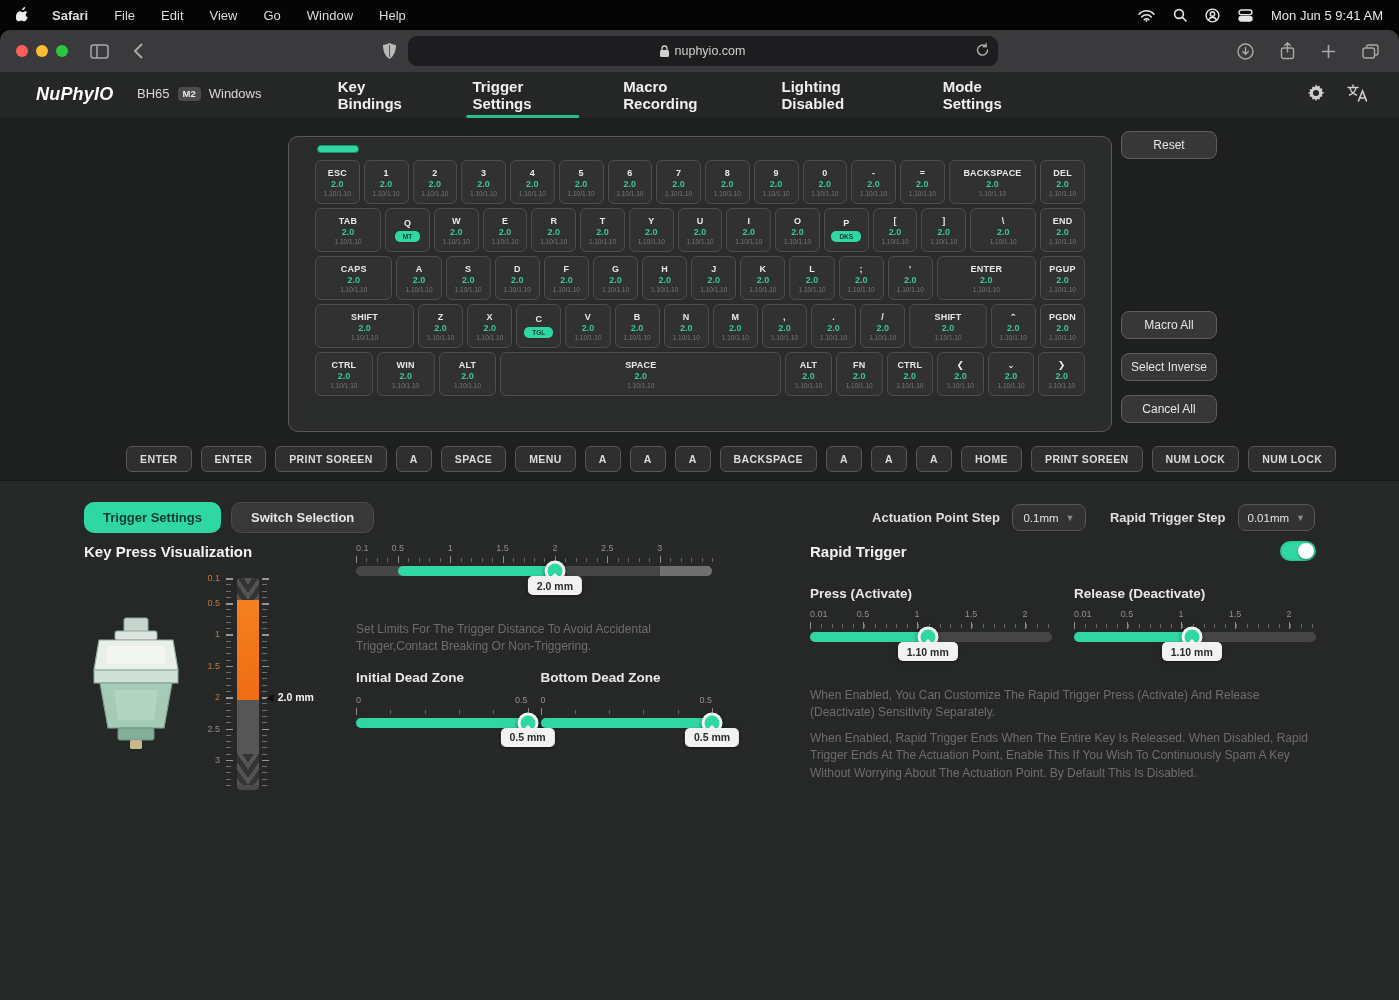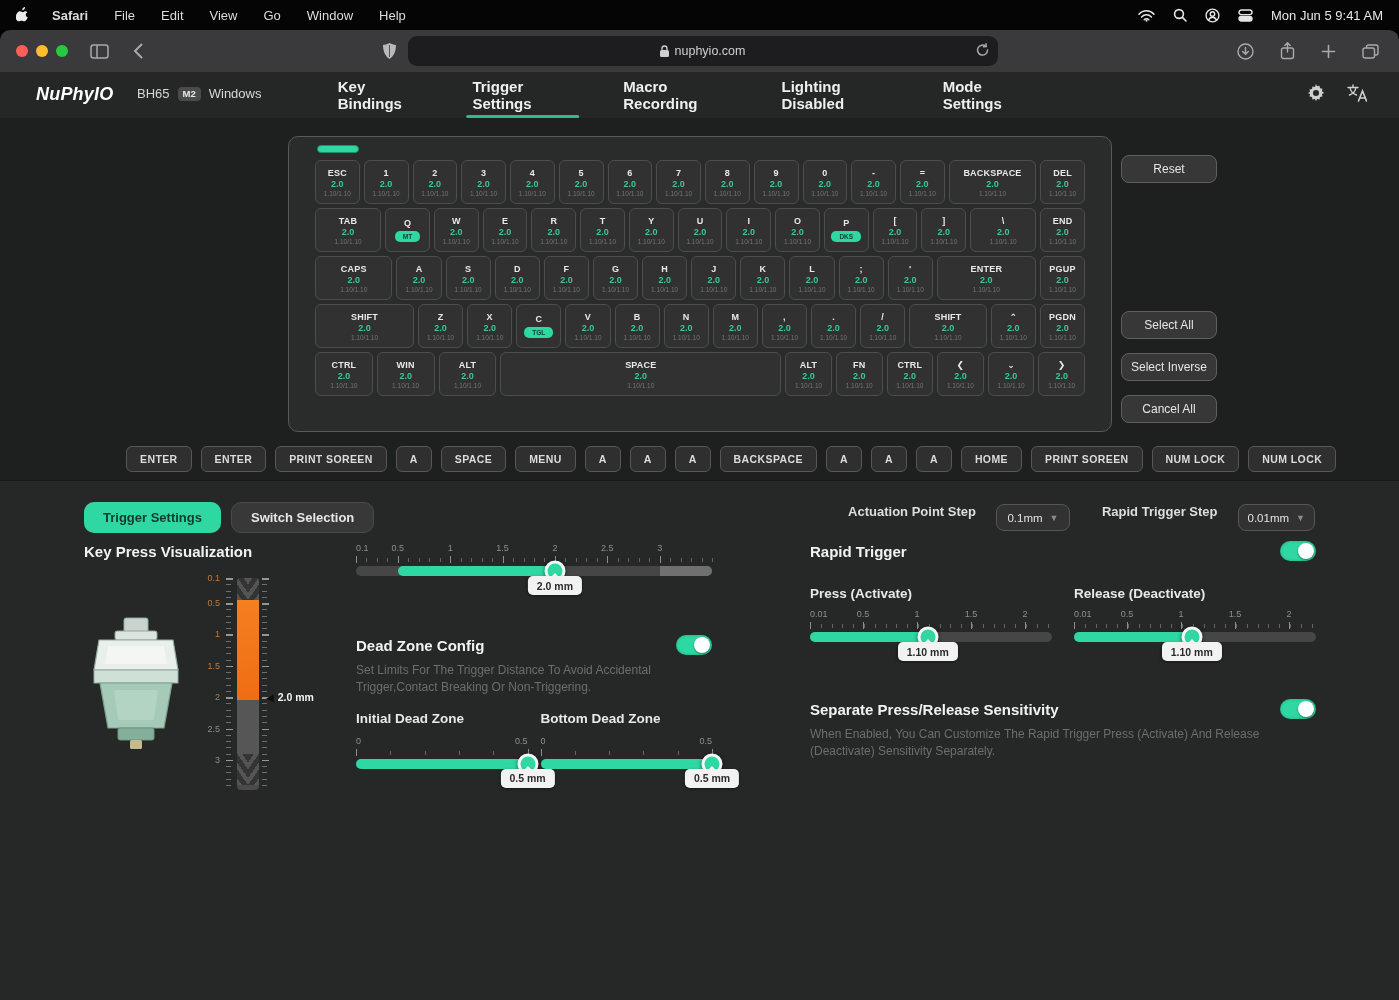--- a/index.html
+++ b/index.html
@@ -66,21 +66,21 @@
   .bind-pill { height:26px; padding:0 13px; background:#2f2f2f; border:1px solid #575757; border-radius:6px;
     display:flex; align-items:center; font-size:10.5px; font-weight:bold; color:#dcdcdc; letter-spacing:.4px; white-space:nowrap; }
 
   
   .panel { position:absolute; left:0; top:408px; width:1399px; height:520px; background:#262727; border-top:1px solid #171818; }
   .panel-tabs { position:absolute; left:84px; top:21px; display:flex; gap:10px; }
   .ptab { height:31px; padding:0 19px; border-radius:10px; display:flex; align-items:center; font-size:13px; font-weight:bold; }
   .ptab.active { background:#2fd7a2; color:#123a2c; }
   .ptab.inactive { background:#383838; color:#e6e6e6; border:1px solid #4a4a4a; }
   .steps { position:absolute; right:84px; top:21px; display:flex; gap:24px; align-items:center; height:31px; }
-  .step-group { display:flex; gap:20px;margin-left:8px; }
+  .step-group { display:flex; align-items:center; gap:12px; }
   .step-label { font-size:13px; font-weight:bold; color:#dedede; }
   .dropdown { min-width:74px; height:27px; background:#323232; border:1px solid #565656; border-radius:8px;
     display:flex; align-items:center; justify-content:center; gap:7px; font-size:11.5px; color:#e2e2e2; padding:0 9px; }
   .dd-caret { color:#8a8a8a; font-size:9px; }
 
   .col-title { font-size:15px; font-weight:bold; color:#f2f2f2; }
   .sub-label { font-size:13.5px; font-weight:bold; color:#e8e8e8; }
   .desc { font-size:12px; color:#6d6d6d; line-height:1.45; margin-top:8px; }
 
   .col-left { position:absolute; left:84px; top:62px; width:260px; }
@@ -636,22 +636,22 @@
             </div>
             <div class="key" style="flex-grow: 1;">
               <span class="k-label">❯</span>
               <span class="k-value">2.0</span>
               <span class="k-sub">1.10/1.10</span>
             </div>
           </div>
         </div>
     </div>
 
-    <div class="side-btn" style="top:37px">Reset</div>
-    <div class="side-btn" style="top:193px">Select All</div>
+    <div class="side-btn" style="top:13px">Reset</div>
+    <div class="side-btn" style="top:193px">Macro All</div>
     <div class="side-btn" style="top:235px">Select Inverse</div>
     <div class="side-btn" style="top:277px">Cancel All</div>
 
     <div class="binding-row" id="binding-row">
         <div class="bind-pill">ENTER</div>
         <div class="bind-pill">ENTER</div>
         <div class="bind-pill">PRINT SOREEN</div>
         <div class="bind-pill">A</div>
         <div class="bind-pill">SPACE</div>
         <div class="bind-pill">MENU</div>
@@ -875,26 +875,20 @@
             <i class="major" style="left: 85.2941%;"></i>
           </div>
           <div class="s-track">
             <div class="s-light" style="left: 85.2941%; right: 0px;"></div>
             <div class="s-fill" style="left: 11.7647%; width: 44.1176%;"></div>
             <div class="s-thumb" style="left: 55.8824%;"></div>
           </div>
           <div class="s-tip" style="left: 55.8824%;">2.0 mm</div>
         </div>
 
-      <div class="hdr-row" style="margin-top:24px">
-        <div class="col-title">Dead Zone Config</div>
-        <div class="toggle">
-            <span class="knob"></span>
-          </div>
-      </div>
       <div class="desc">Set Limits For The Trigger Distance To Avoid Accidental Trigger,Contact Breaking Or Non-Triggering.</div>
 
       <div class="dz-row">
         <div class="dz-col">
           <span class="sub-label">Initial Dead Zone</span>
           <div class="slider">
               <div class="s-labels">
                 <span class="edge-l" style="left: 0%;">0</span>
                 <span class="edge-r" style="left: 100%;">0.5</span>
               </div>
@@ -1040,24 +1034,19 @@
               </div>
               <div class="s-track">
                 <div class="s-fill" style="left: 0%; width: 48.6607%;"></div>
                 <div class="s-thumb" style="left: 48.6607%;"></div>
               </div>
               <div class="s-tip" style="left: 48.6607%;">1.10 mm</div>
             </div>
         </div>
       </div>
 
-      <div class="hdr-row" style="margin-top:22px">
-        <div class="col-title">Separate Press/Release Sensitivity</div>
-        <div class="toggle">
-            <span class="knob"></span>
-          </div>
-      </div>
       <div class="desc">When Enabled, You Can Customize The Rapid Trigger Press (Activate) And Release (Deactivate) Sensitivity Separately.</div>
 
+      <div class="desc">When Enabled, Rapid Trigger Ends When The Entire Key Is Released. When Disabled, Rapid Trigger Ends At The Actuation Point, Enable This If You Wish To Continuously Spam A Key Without Worrying About The Actuation Point. By Default This Is Disabled.</div>
     </div>
 
   </div>
 </div>
 
 </body></html>

